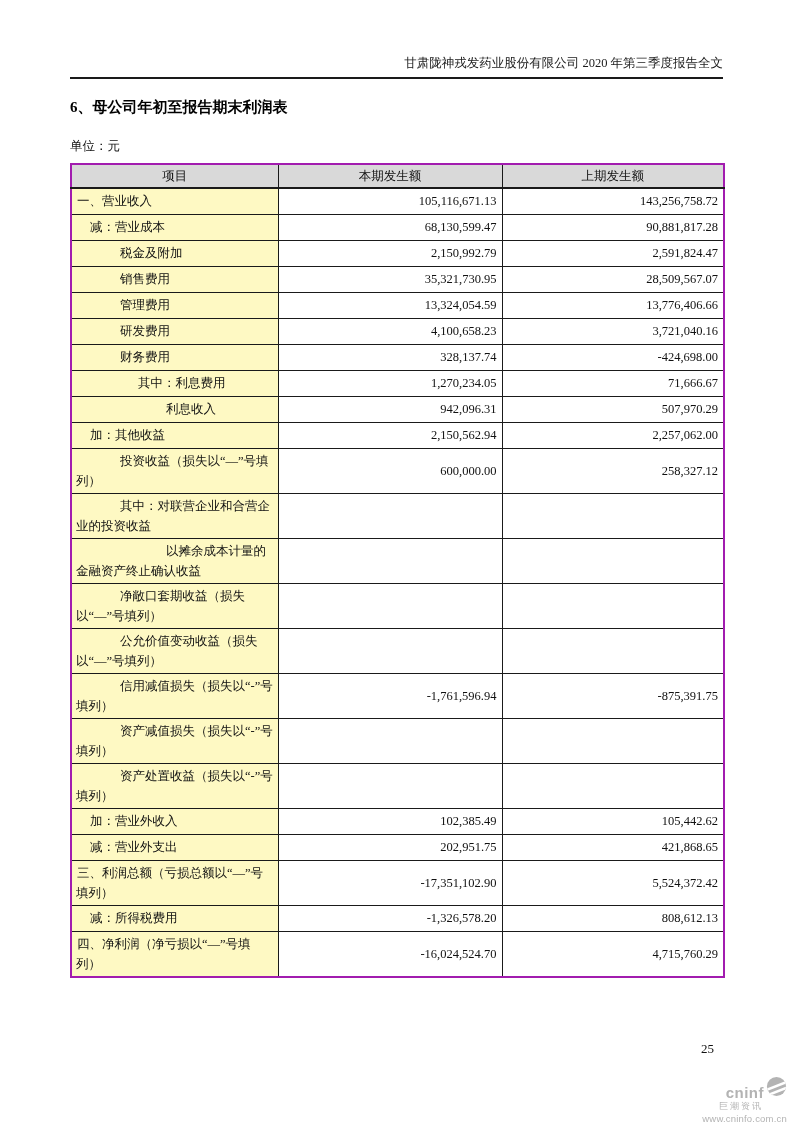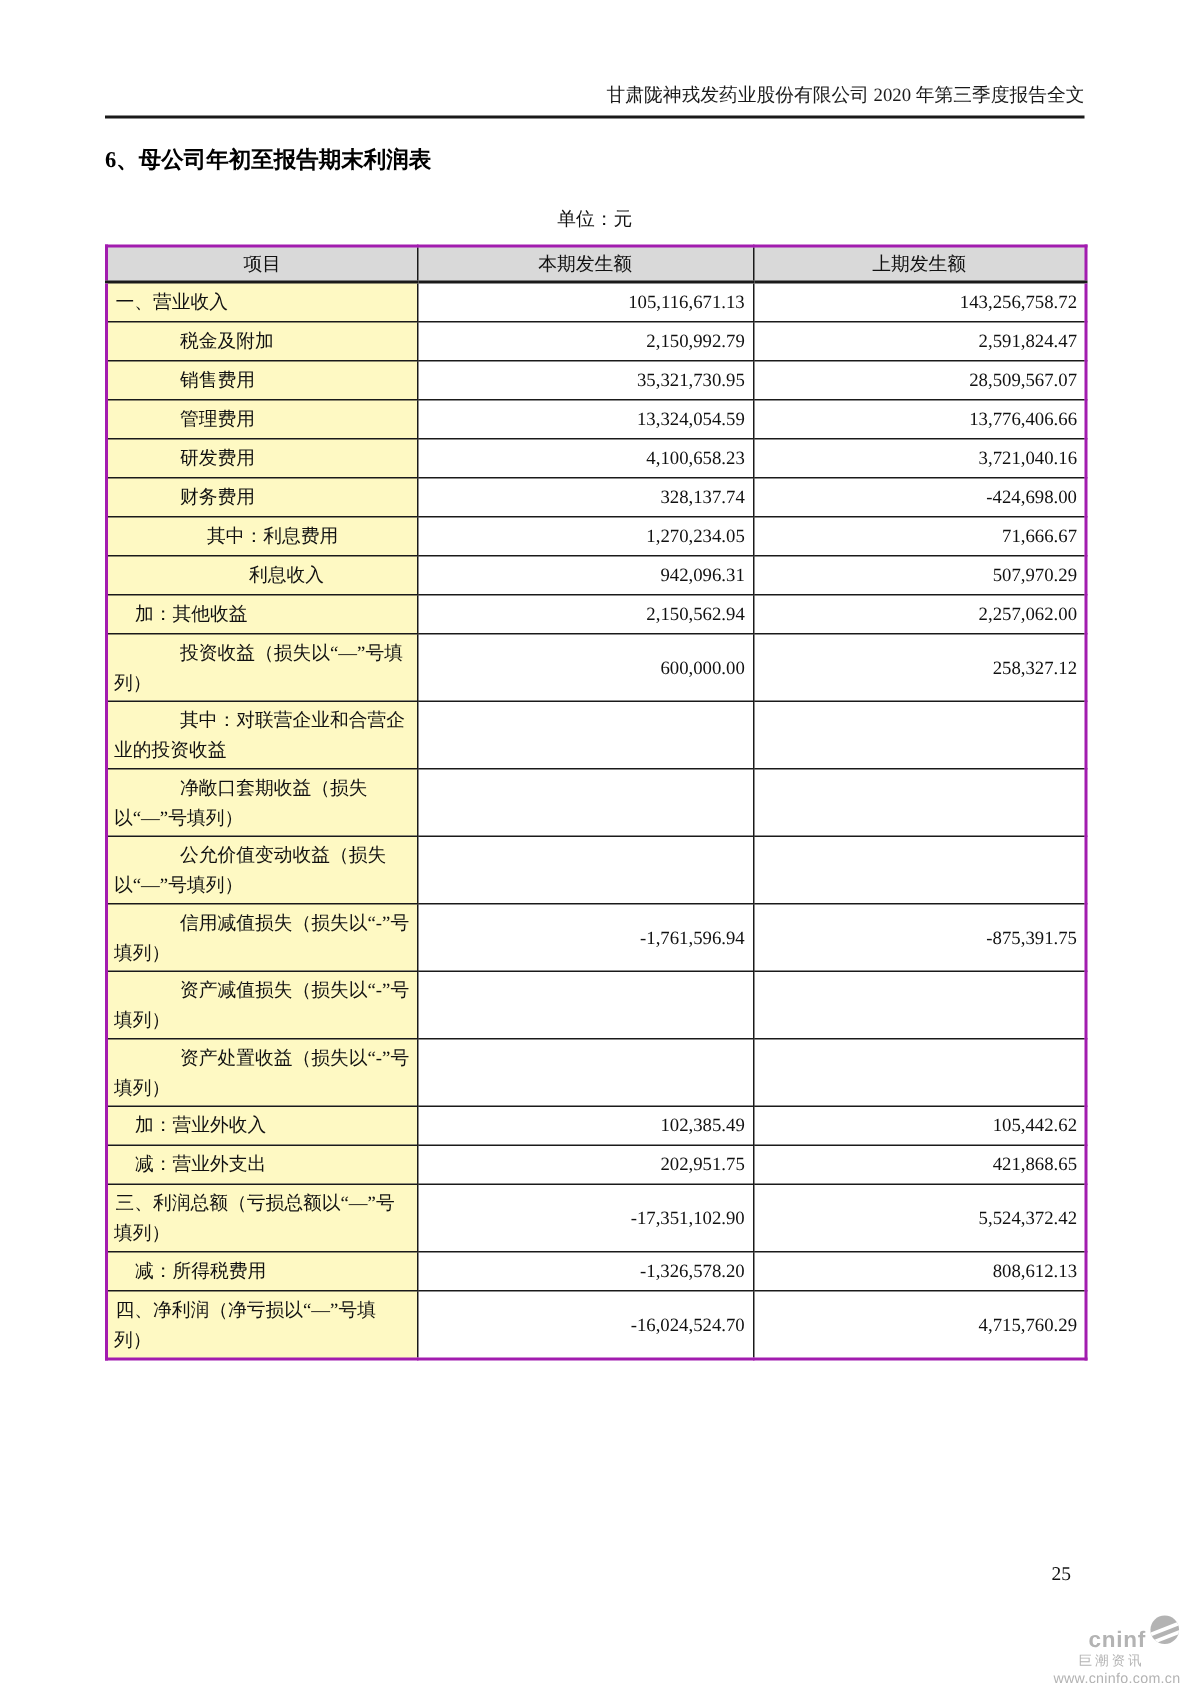--- a/index.html
+++ b/index.html
@@ -26,21 +26,21 @@
   }
   .section-title {
     margin-top: 18px;
     font-size: 15px;
     font-weight: bold;
     line-height: 20px;
     color: #000000;
   }
   .unit-label {
     margin-top: 21px;
-    text-align: center;
+    text-align: left;
     font-size: 12.5px;
     line-height: 17px;
   }
   table.statement {
     margin-top: 8px;
     width: 653px;
     table-layout: fixed;
     border-collapse: collapse;
     font-size: 12.5px;
     border: 2px solid #a21caf;
@@ -139,20 +139,25 @@
         <th>上期发生额</th>
       </tr>
     </thead>
     <tbody>
         <tr class="single">
           <td class="label-cell lvl0">一、营业收入</td>
           <td class="value-cell">105,116,671.13</td>
           <td class="value-cell">143,256,758.72</td>
         </tr>
         <tr class="single">
+          <td class="label-cell lvl1">减：营业成本</td>
+          <td class="value-cell">68,130,599.47</td>
+          <td class="value-cell">90,881,817.28</td>
+        </tr>
+        <tr class="single">
           <td class="label-cell lvl2">税金及附加</td>
           <td class="value-cell">2,150,992.79</td>
           <td class="value-cell">2,591,824.47</td>
         </tr>
         <tr class="single">
           <td class="label-cell lvl2">销售费用</td>
           <td class="value-cell">35,321,730.95</td>
           <td class="value-cell">28,509,567.07</td>
         </tr>
         <tr class="single">
@@ -185,20 +190,25 @@
           <td class="value-cell">2,150,562.94</td>
           <td class="value-cell">2,257,062.00</td>
         </tr>
         <tr class="tall">
           <td class="label-cell lvl2">投资收益（损失以“—”号填列）</td>
           <td class="value-cell">600,000.00</td>
           <td class="value-cell">258,327.12</td>
         </tr>
         <tr class="tall">
           <td class="label-cell lvl2">其中：对联营企业和合营企业的投资收益</td>
+          <td class="value-cell"></td>
+          <td class="value-cell"></td>
+        </tr>
+        <tr class="tall">
+          <td class="label-cell lvl4">以摊余成本计量的金融资产终止确认收益</td>
           <td class="value-cell"></td>
           <td class="value-cell"></td>
         </tr>
         <tr class="tall">
           <td class="label-cell lvl2">净敞口套期收益（损失以“—”号填列）</td>
           <td class="value-cell"></td>
           <td class="value-cell"></td>
         </tr>
         <tr class="tall">
           <td class="label-cell lvl2">公允价值变动收益（损失以“—”号填列）</td>

